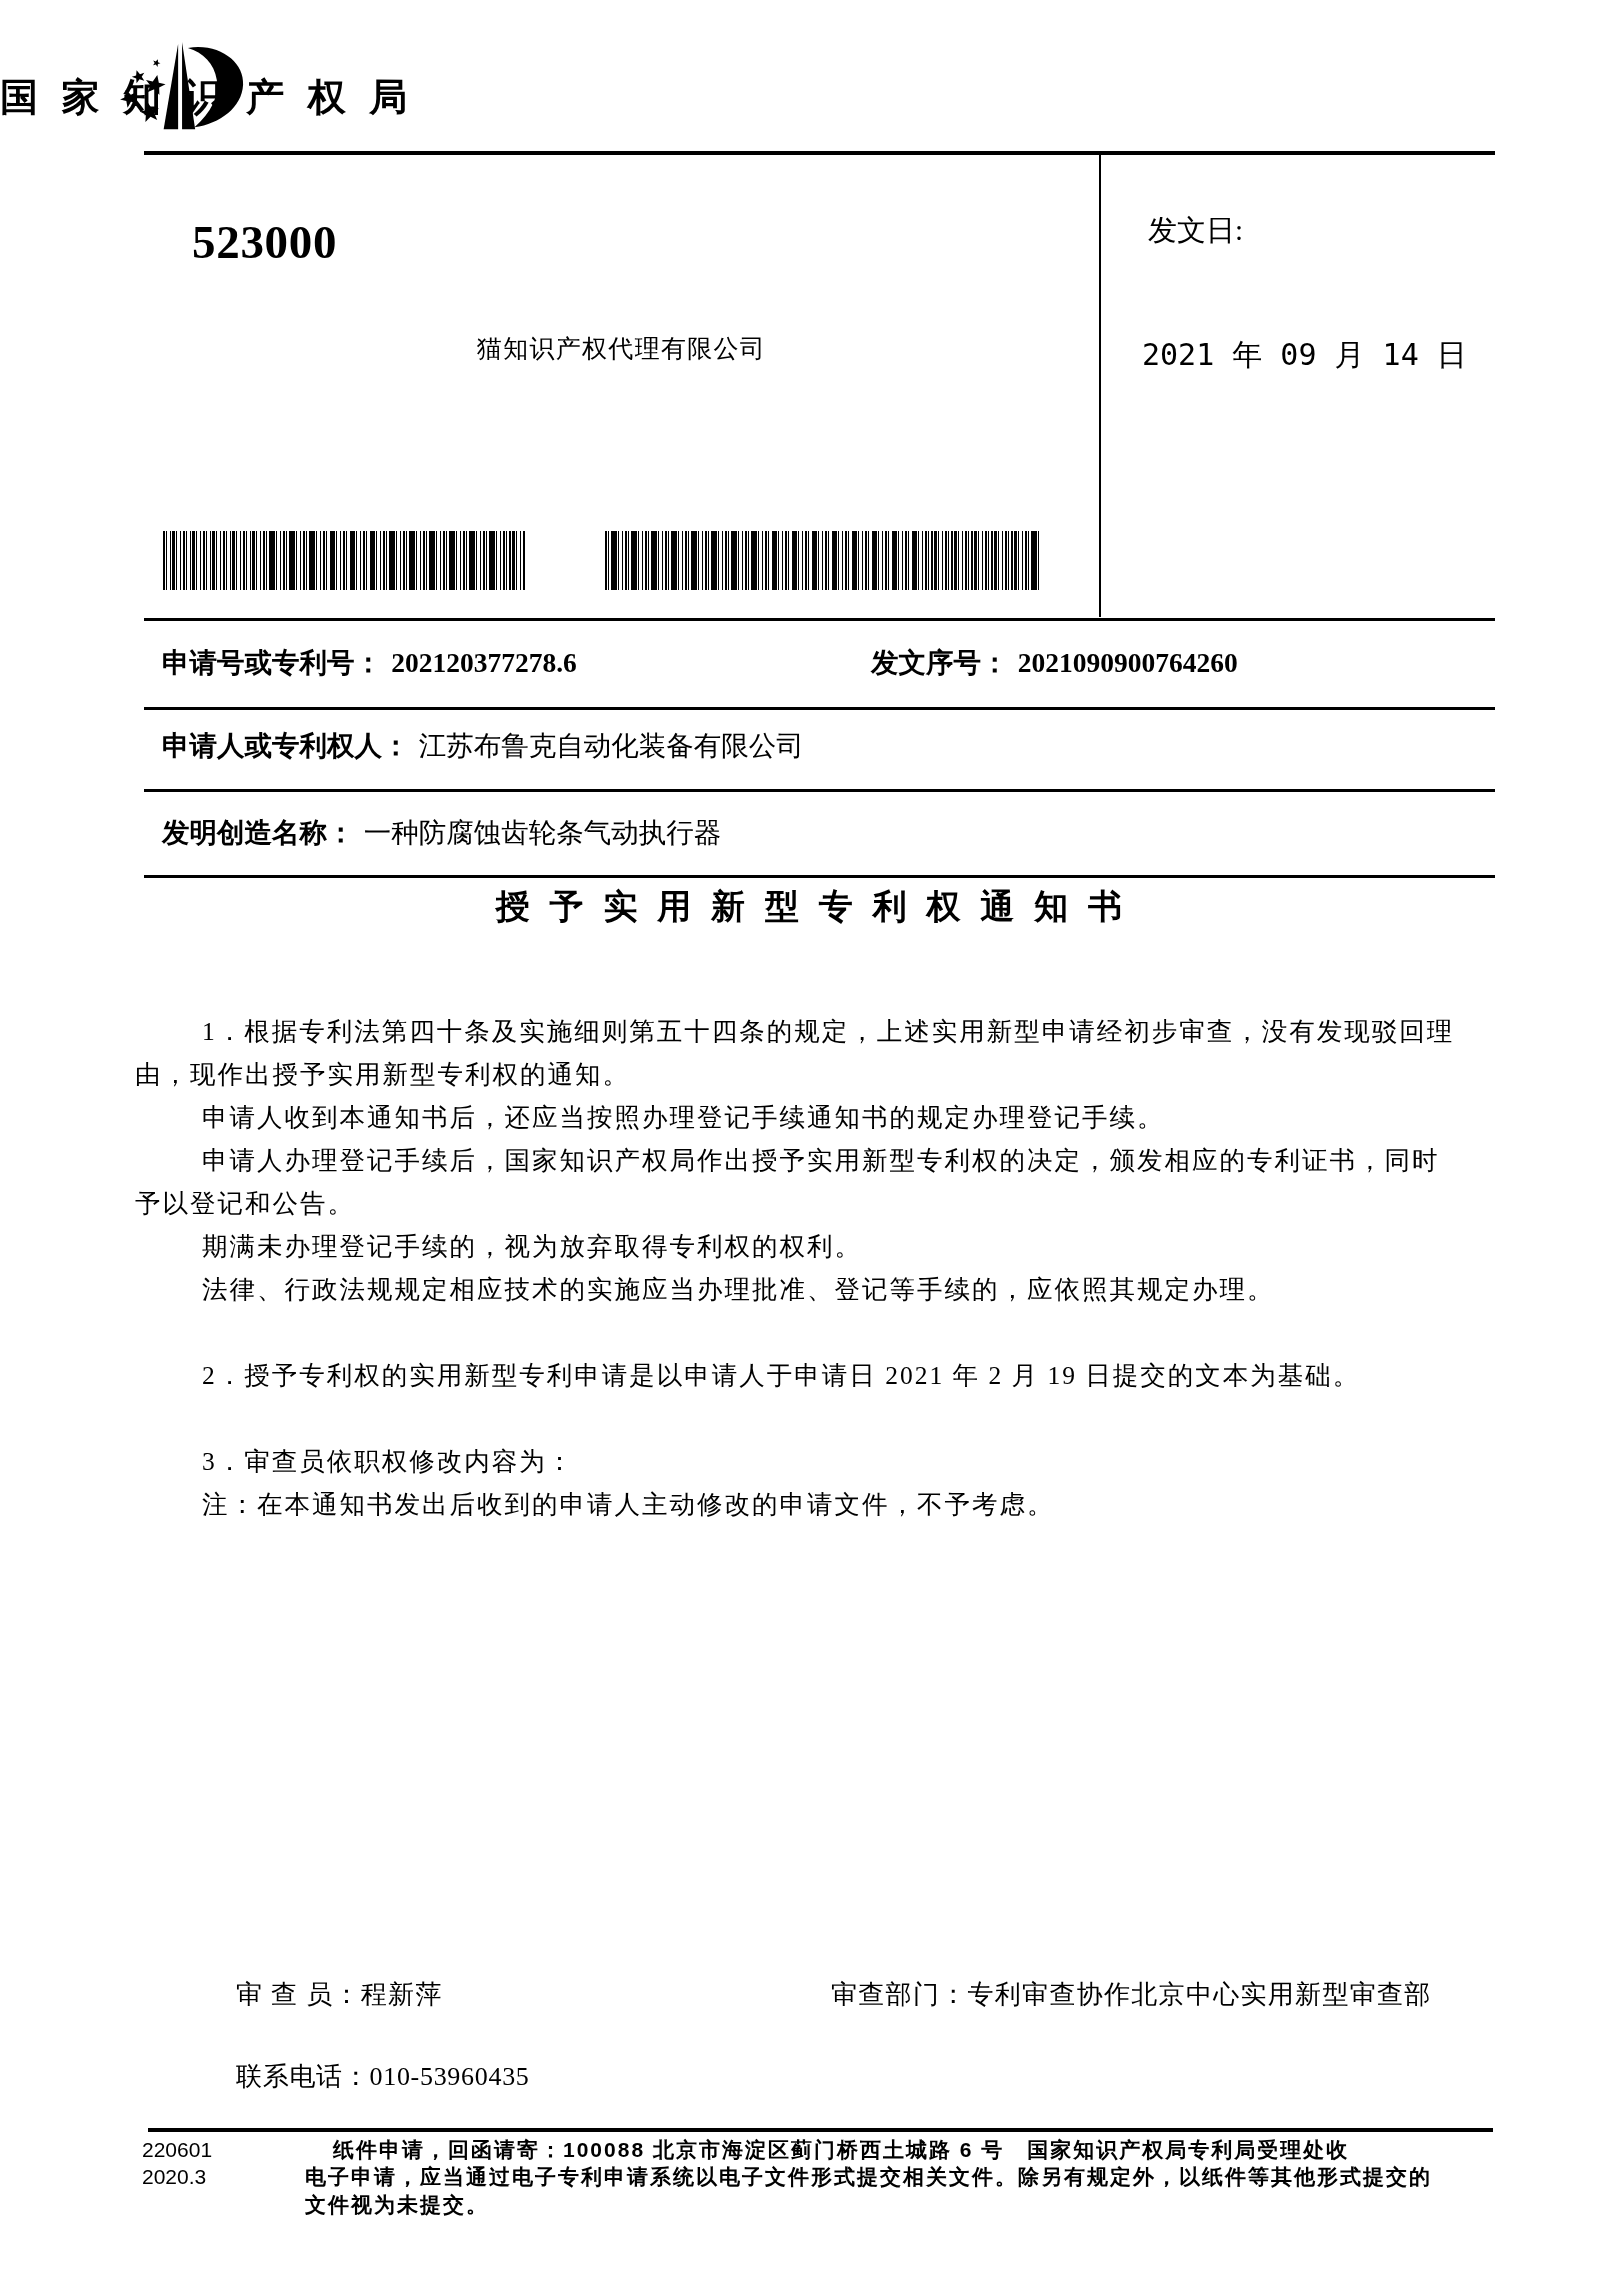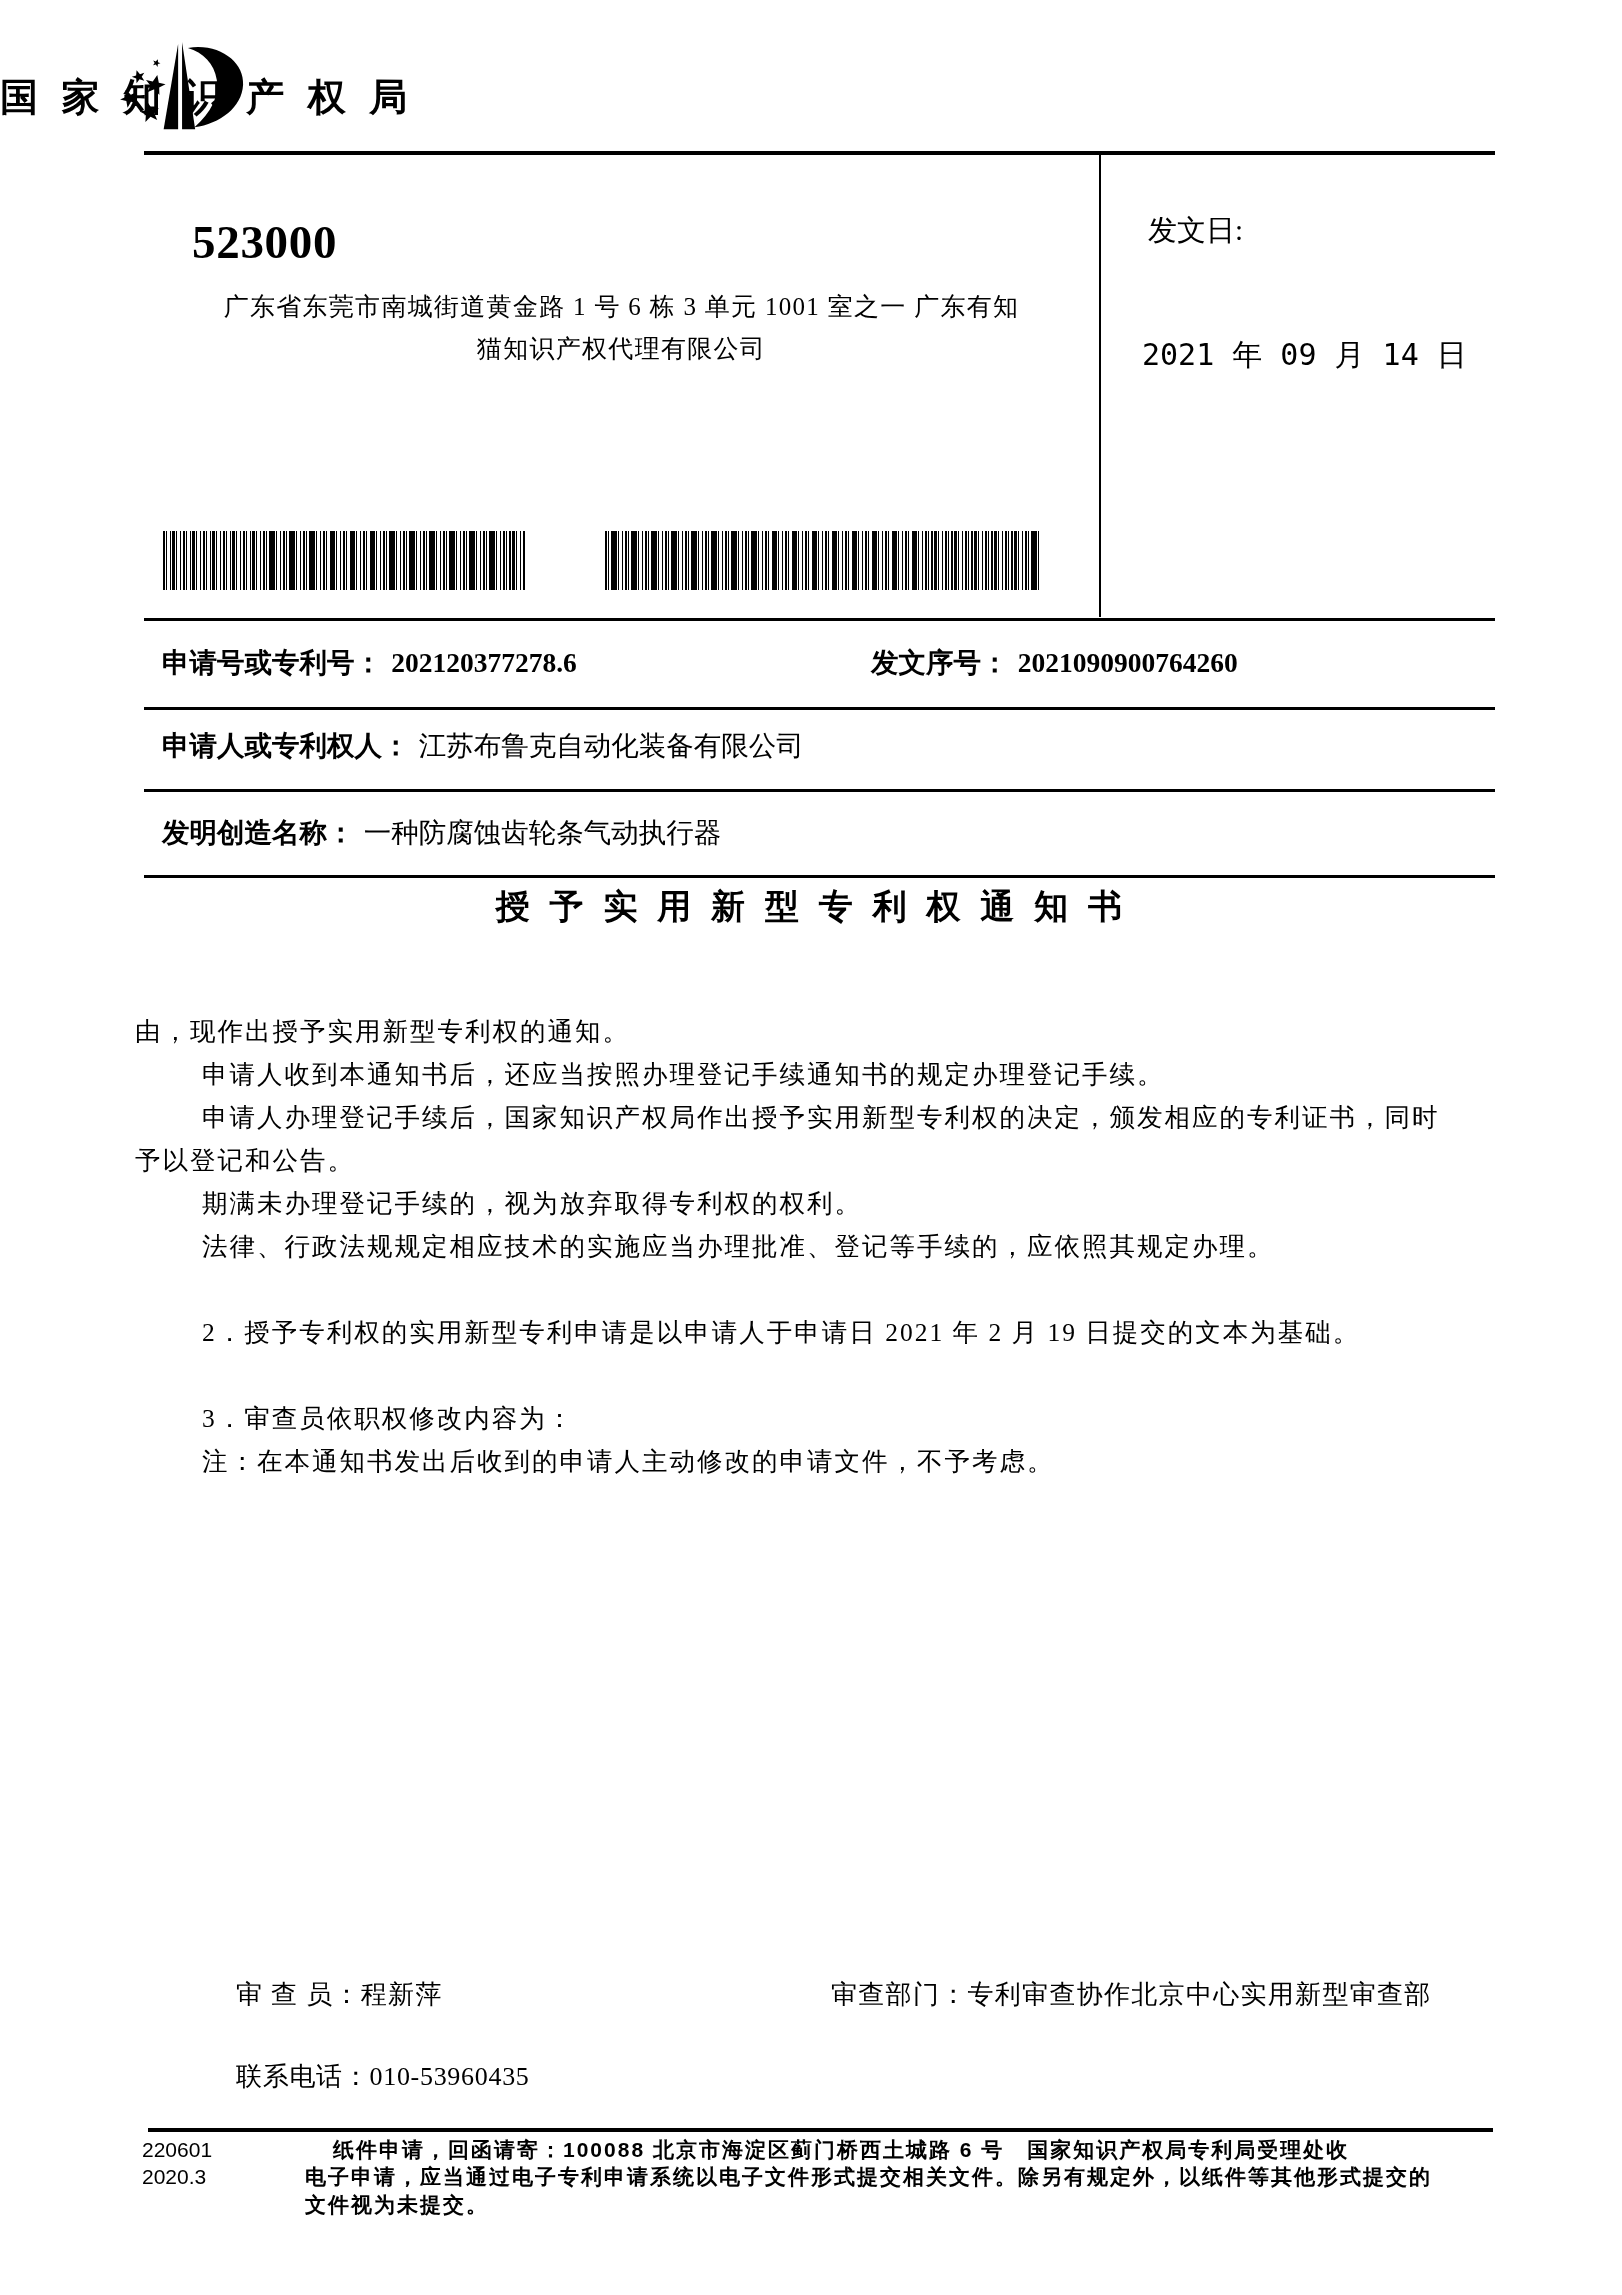--- a/index.html
+++ b/index.html
@@ -108,21 +108,20 @@
     <use href="#star" transform="translate(48,99) scale(1.45) rotate(-24)"></use>
     <use href="#star" transform="translate(79,121) scale(1.55) rotate(-10)"></use>
   </svg>
 
   <div class="hdr-title">国 家 知 识 产 权 局</div>
 
   <div class="rule rule-top"></div>
   <div class="vdiv"></div>
 
   <div class="postal">523000</div>
-  <div class="addr addr1">广东省东莞市南城街道黄金路 1 号 6 栋 3 单元 1001 室之一 广东有知</div>
   <div class="addr addr2">猫知识产权代理有限公司</div>
 
   <div class="fawen-label">发文日:</div>
   <div class="fawen-date">2021 年 09 月 14 日</div>
 
   <div class="barcode bc1"></div>
   <div class="barcode bc2"></div>
 
   <div class="rule rule-mid"></div>
 
@@ -140,20 +139,21 @@
   <div class="rule rule-r2"></div>
 
   <div class="mrow row3">
     <span class="flabel">发明创造名称：</span><span class="fvalue">一种防腐蚀齿轮条气动执行器</span>
   </div>
   <div class="rule rule-r3"></div>
 
   <div class="notice-title">授 予 实 用 新 型 专 利 权 通 知 书</div>
 
   <div class="body-block">
+    <div class="bline ind">1．根据专利法第四十条及实施细则第五十四条的规定，上述实用新型申请经初步审查，没有发现驳回理</div>
     <div class="bline">由，现作出授予实用新型专利权的通知。</div>
     <div class="bline ind">申请人收到本通知书后，还应当按照办理登记手续通知书的规定办理登记手续。</div>
     <div class="bline ind">申请人办理登记手续后，国家知识产权局作出授予实用新型专利权的决定，颁发相应的专利证书，同时</div>
     <div class="bline">予以登记和公告。</div>
     <div class="bline ind">期满未办理登记手续的，视为放弃取得专利权的权利。</div>
     <div class="bline ind">法律、行政法规规定相应技术的实施应当办理批准、登记等手续的，应依照其规定办理。</div>
     <div class="bline ind gap">2．授予专利权的实用新型专利申请是以申请人于申请日 2021 年 2 月 19 日提交的文本为基础。</div>
     <div class="bline ind gap">3．审查员依职权修改内容为：</div>
     <div class="bline ind">注：在本通知书发出后收到的申请人主动修改的申请文件，不予考虑。</div>
   </div>

